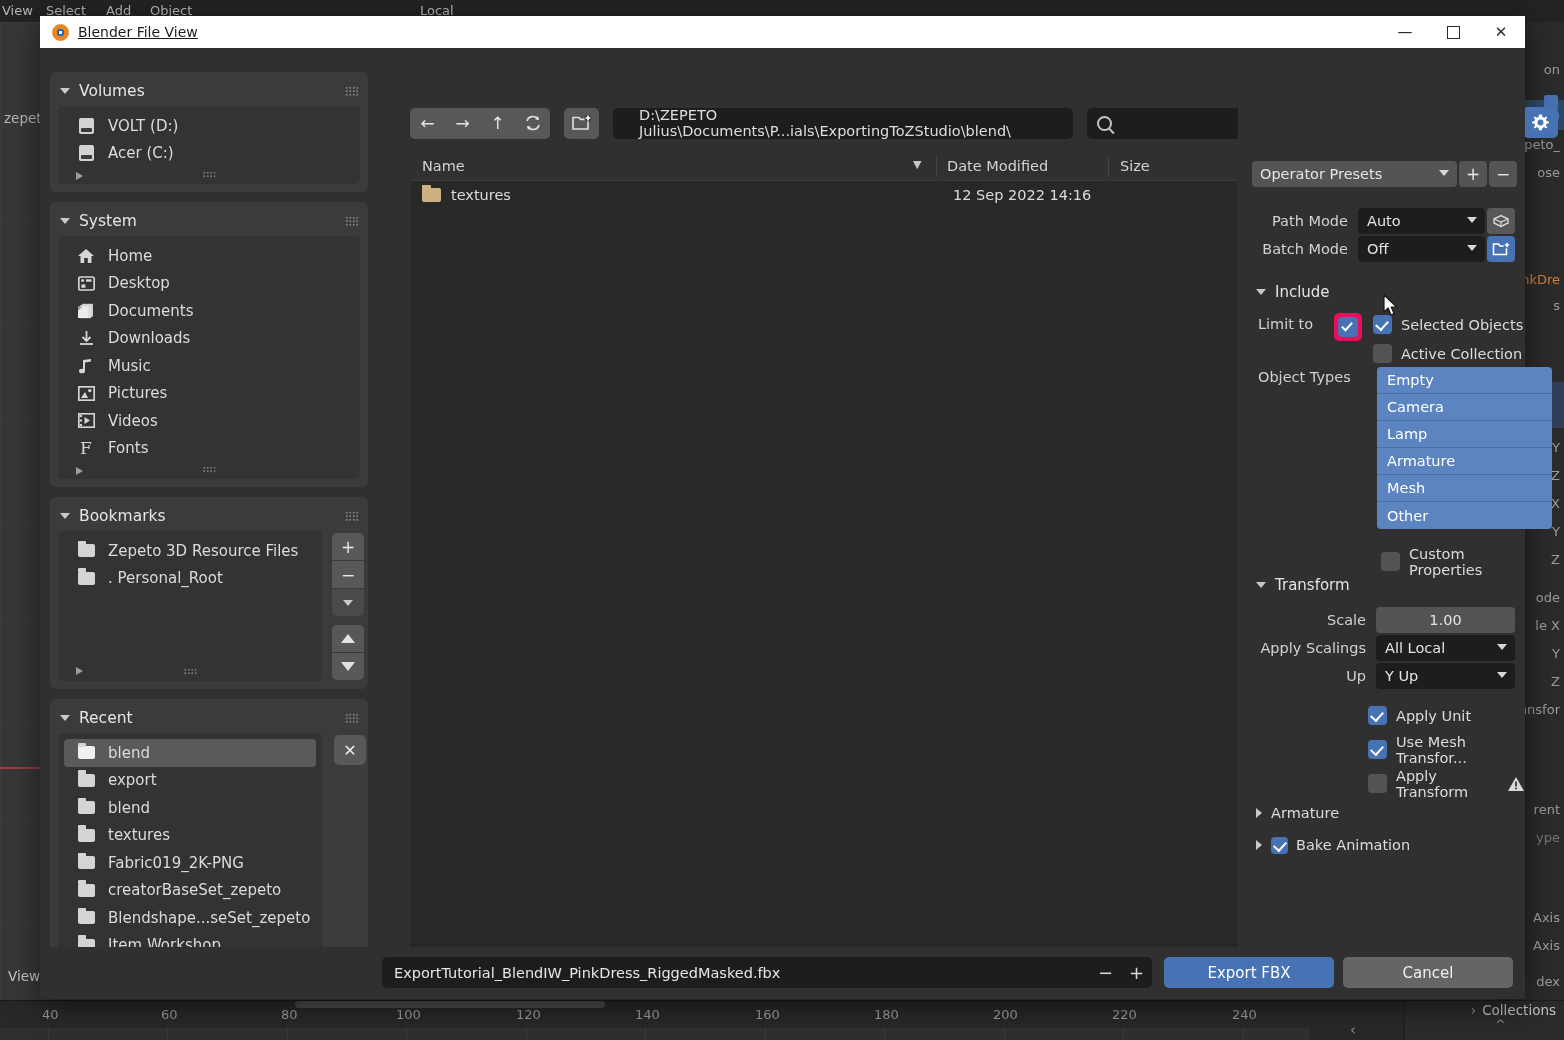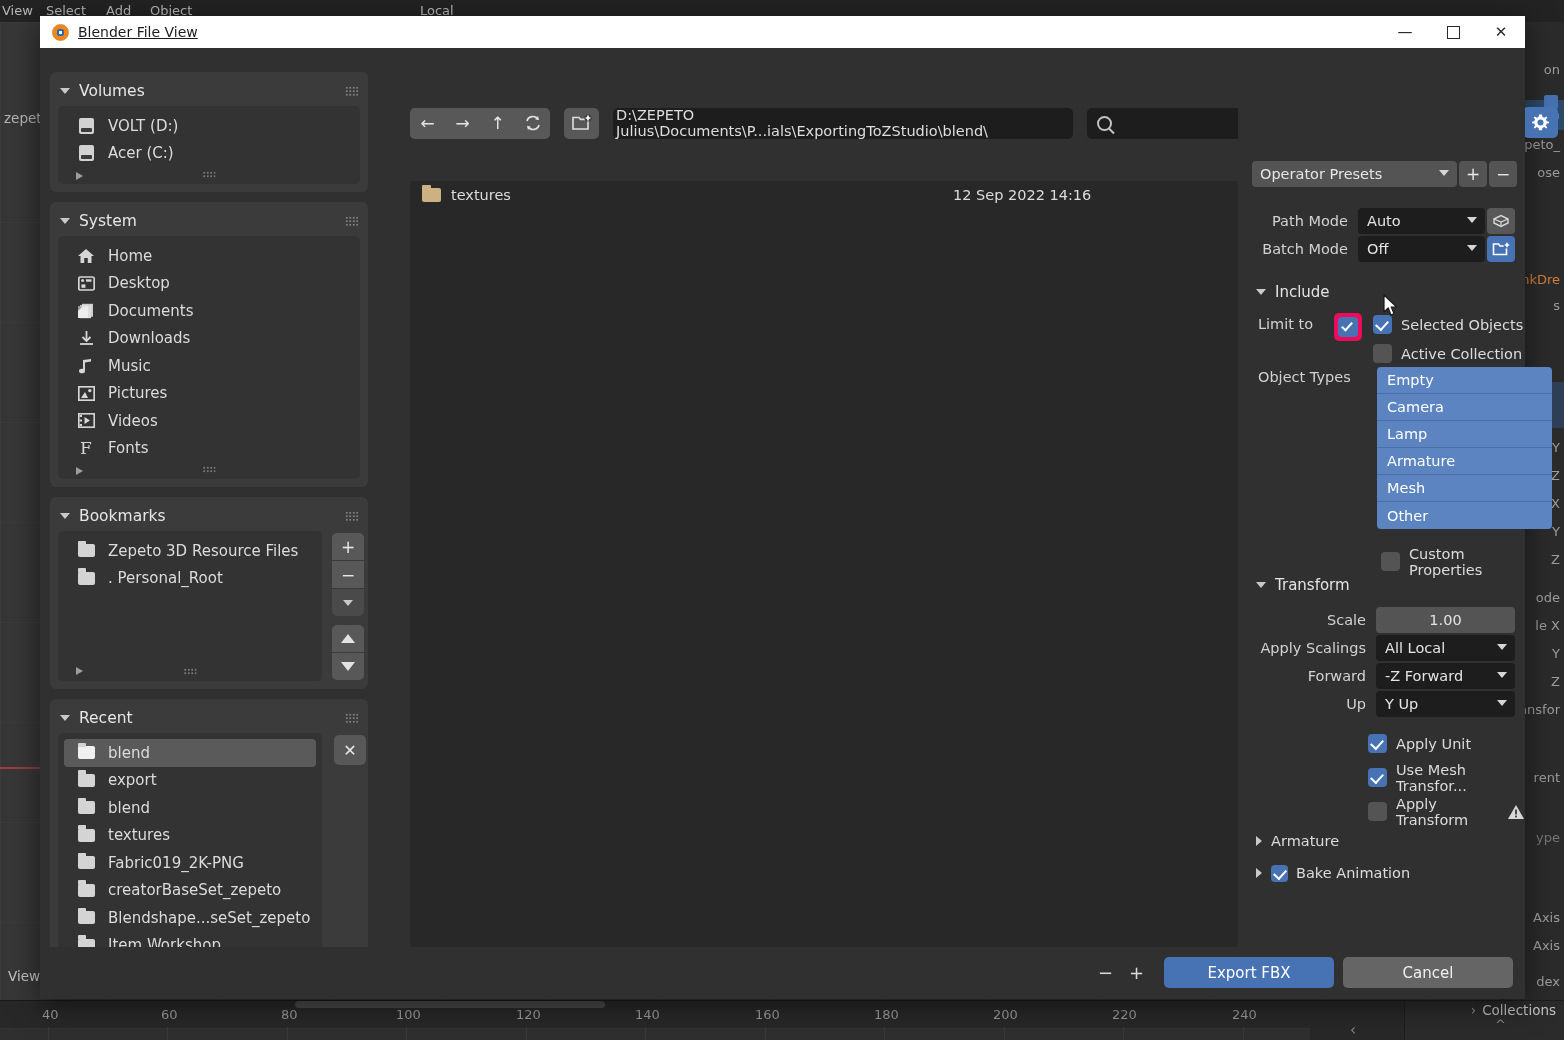--- a/index.html
+++ b/index.html
@@ -180,21 +180,21 @@
   .tbtn {
     width: 35px; height: 31px; background: #585858; display: flex; align-items: center;
     justify-content: center; color: #e4e4e4; font-size: 17px;
   }
   .tbtn.first { border-radius: 5px 0 0 5px; }
   .tbtn.last { border-radius: 0 5px 5px 0; }
   .tbtn.single { border-radius: 5px; }
   .tb-sep { width: 14px; }
   .pathfield {
     height: 31px; background: #1d1d1d; border-radius: 5px; color: #dedede;
-    display: flex; align-items: center; padding: 0 3px; font-size: 14.5px;
+    display: flex; align-items: center; padding: 0 26px; font-size: 14.5px;
     width: 460px;
   }
   .searchfield {
     height: 31px; background: #1d1d1d; border-radius: 5px; color: #bdbdbd;
     display: flex; align-items: center; padding: 0 10px; font-size: 14.5px;
     width: 182px; margin-left: 14px;
   }
   .mag { width: 15px; height: 15px; border: 2px solid #c3c3c3; border-radius: 50%;
     position: relative; margin-right: 6px; flex: 0 0 auto; }
   .mag::after { content:""; position:absolute; right:-5px; bottom:-3px; width:7px; height:2px;
@@ -344,21 +344,21 @@
     <div class="bg-right-row" style="top:418px">Y</div>
     <div class="bg-right-row" style="top:446px">Z</div>
     <div class="bg-right-row" style="top:474px">n X</div>
     <div class="bg-right-row" style="top:502px">Y</div>
     <div class="bg-right-row" style="top:530px">Z</div>
     <div class="bg-right-row" style="top:568px">ode</div>
     <div class="bg-right-row" style="top:596px">le X</div>
     <div class="bg-right-row" style="top:624px">Y</div>
     <div class="bg-right-row" style="top:652px">Z</div>
     <div class="bg-right-row" style="top:680px">ansfor</div>
-    <div class="bg-right-row" style="top:748px">rent</div>
+    <div class="bg-right-row" style="top:780px">rent</div>
     <div class="bg-right-row" style="top:808px;color:#767676">ype</div>
     <div class="bg-right-row" style="top:888px">Axis</div>
     <div class="bg-right-row" style="top:916px">Axis</div>
     <div class="bg-right-row" style="top:952px">dex</div>
     <div class="bg-propicon" style="top:73px"></div>
   </div>
 
   <div class="bg-timeline">
     <div class="tl-scroll"></div>
     <div class="tl-strip"></div>
@@ -701,20 +701,28 @@
         </div>
       <div style="width:14px"></div>
       <div class="vbtn solo blue">
         <svg width="19" height="19" viewBox="0 0 19 19">
             <path d="M9.5 1.6 L11 1.6 L11.4 4 A6 6 0 0 1 13.2 4.8 L15.2 3.4 L16.3 4.5 L14.9 6.5 A6 6 0 0 1 15.7 8.3 L18 8.7 L18 10.2 L15.7 10.6 A6 6 0 0 1 14.9 12.4 L16.3 14.4 L15.2 15.5 L13.2 14.1 A6 6 0 0 1 11.4 14.9 L11 17.2 L9.5 17.2 L8 17.2 L7.6 14.9 A6 6 0 0 1 5.8 14.1 L3.8 15.5 L2.7 14.4 L4.1 12.4 A6 6 0 0 1 3.3 10.6 L1 10.2 L1 8.7 L3.3 8.3 A6 6 0 0 1 4.1 6.5 L2.7 4.5 L3.8 3.4 L5.8 4.8 A6 6 0 0 1 7.6 4 L8 1.6 Z" fill="#ffffff"></path>
             <circle cx="9.5" cy="9.4" r="3" fill="#4772b3"></circle>
           </svg>
       </div>
     </div>
 
+    <div class="colhead">
+      <div class="c" style="left:12px">Name</div>
+      <div class="c" style="left:503px;font-size:11px;color:#c6c6c6">▼</div>
+      <div class="colsep" style="left:526px"></div>
+      <div class="c" style="left:537px">Date Modified</div>
+      <div class="colsep" style="left:698px"></div>
+      <div class="c" style="left:710px">Size</div>
+    </div>
 
     <div class="filelist">
       <div class="frow-wrap">
         <div class="frow">
           <span class="fico"></span>
           <span>textures</span>
           <span class="fdate">12 Sep 2022 14:16</span>
         </div>
       </div>
     </div>
@@ -800,27 +808,20 @@
       <div class="orow" style="margin-top:6px">
         <div class="olabel" style="width:126px">Scale</div>
         <div class="ofield grey">
           <span>1.00</span>
         </div>
       </div>
       <div class="orow">
         <div class="olabel" style="width:126px">Apply Scalings</div>
         <div class="ofield">
           <span>All Local</span>
-          <span class="dd-caret"></span>
-        </div>
-      </div>
-      <div class="orow">
-        <div class="olabel" style="width:126px">Forward</div>
-        <div class="ofield">
-          <span>-Z Forward</span>
           <span class="dd-caret"></span>
         </div>
       </div>
       <div class="orow">
         <div class="olabel" style="width:126px">Up</div>
         <div class="ofield">
           <span>Y Up</span>
           <span class="dd-caret"></span>
         </div>
       </div>
@@ -855,20 +856,23 @@
         <span class="t">Bake Animation</span>
       </div>
     </div>
 
     <div style="position:absolute;left:1294px;top:265px;width:28px;height:28px;border-radius:5px;background:#ef0b5c;z-index:20"></div>
     <div style="position:absolute;left:1298px;top:269px;width:20px;height:20px;border-radius:4px;background:#4772b3;z-index:21">
       <span style="position:absolute;left:6px;top:3px;width:6px;height:11px;border:solid #fff;border-width:0 2.5px 2.5px 0;transform:rotate(42deg);display:block"></span>
     </div>
 
     <div class="botbar">
+      <div class="filename">
+        <span>ExportTutorial_BlendIW_PinkDress_RiggedMasked.fbx</span>
+      </div>
       <div class="mp" style="left:1050px">
         <span>−</span>
         <span>+</span>
       </div>
       <div class="exportbtn">Export FBX</div>
       <div class="cancelbtn">Cancel</div>
     </div>
 
   </div>
 </div>

